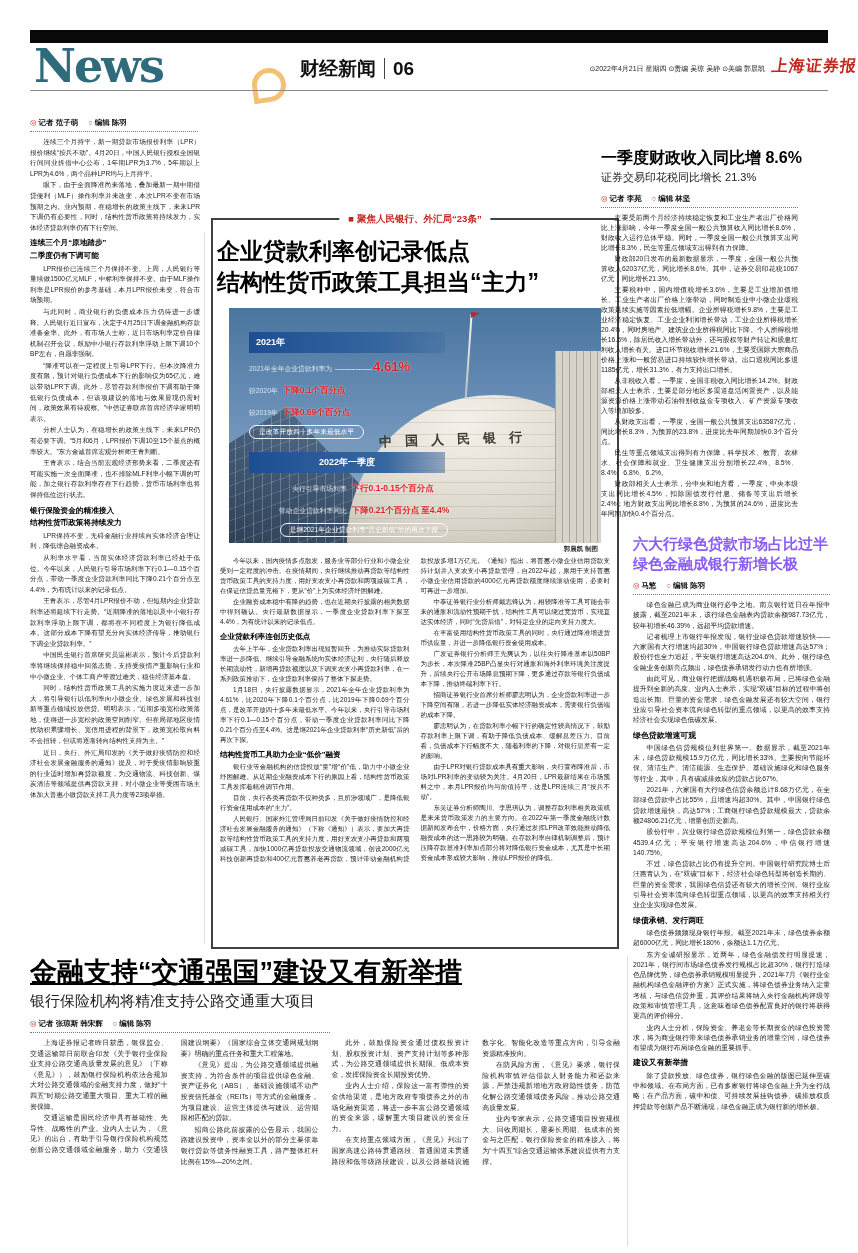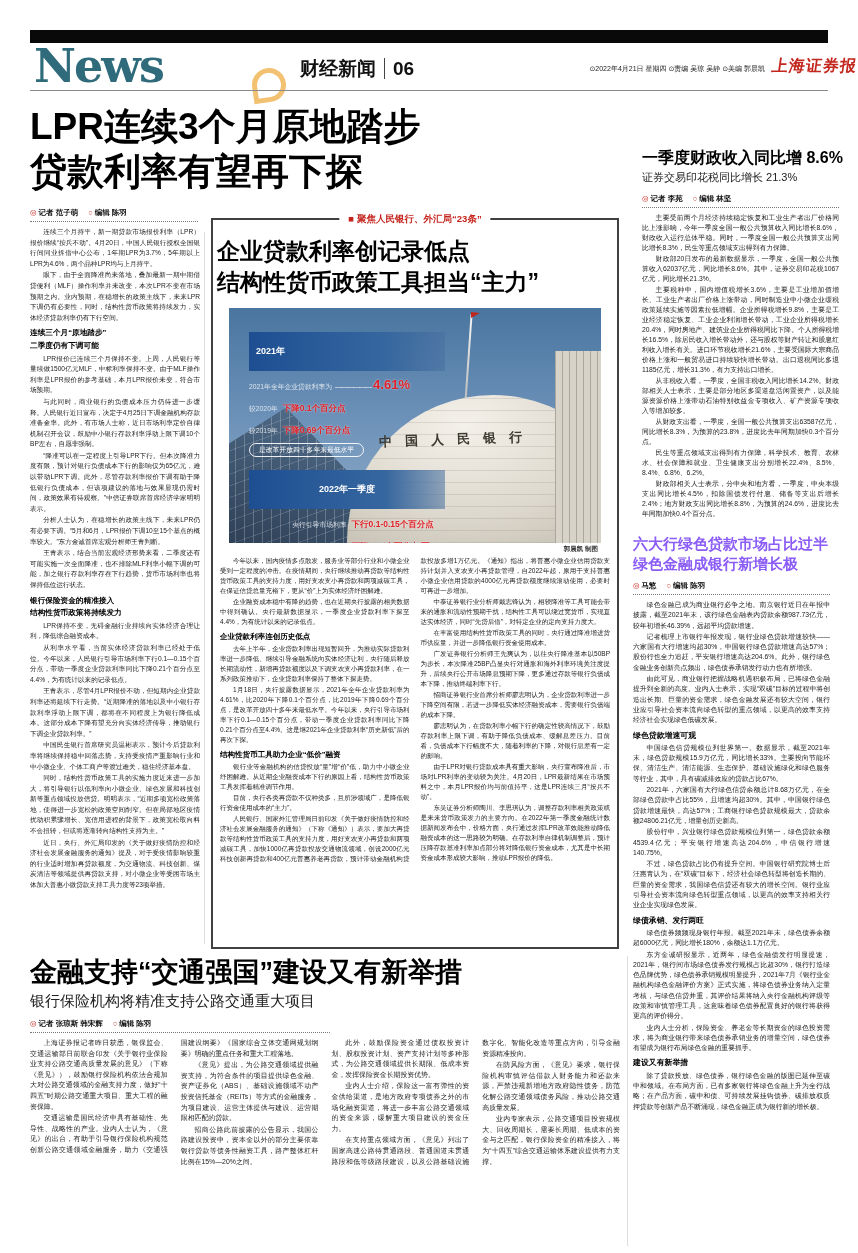--- a/index.html
+++ b/index.html
@@ -55,48 +55,48 @@
   .dome-text{position:absolute;left:150px;bottom:96px;width:240px;font-size:13px;font-weight:bold;
         color:#3c3a31;letter-spacing:13px;transform:rotate(-2deg);}
   .bldg-right{position:absolute;right:0;bottom:0;width:46px;height:192px;background:#d8d3c9;
         background-image:repeating-linear-gradient(90deg,rgba(90,85,70,.35) 0 1px,transparent 1px 7px);}
   .pole{position:absolute;left:236px;top:6px;width:2px;height:160px;
         background:linear-gradient(180deg,#f4f4f4,#8d8d8d);transform:rotate(4deg);}
   .flag{position:absolute;left:242px;top:4px;width:9px;height:6px;background:#c0261c;
         clip-path:polygon(0 0,100% 15%,0 100%);}
   .ig{position:absolute;left:20px;top:24px;width:230px;}
   .ig-head{background:linear-gradient(90deg,#1d4e92 0%,#37679f 70%,rgba(72,112,160,.55) 100%);
-        color:#fff;font-weight:bold;font-size:9px;padding:13px 7px;width:196px;box-sizing:border-box;}
+        color:#fff;font-weight:bold;font-size:9px;padding:4px 7px;width:196px;box-sizing:border-box;}
   .irow{margin-top:4px;white-space:nowrap;}
   .ilabel{color:#eef2f7;font-size:6.8px;opacity:.85;margin-right:3px;}
   .idash{color:#f3f5f8;font-size:7px;letter-spacing:-1px;}
   .ival{color:#e01f26;font-weight:bold;font-size:8.5px;text-shadow:0 0 2px rgba(255,255,255,.75);margin-left:2px;}
   .irow.blk-big .ival{font-size:13px;}
   .ig-note{display:inline-block;border:1px solid rgba(255,255,255,.9);border-radius:9px;color:#fff;
         font-size:6.8px;padding:1px 9px;margin-top:6px;}
   .ig2{margin-top:13px;text-align:center;}
   .photo-credit{text-align:right;font-size:6.5px;color:#333;margin:2px 19px 0 0;font-weight:bold;}
   .focus-byline-row{margin:8px 17px 0;}
   .focus-body{margin:2px 7px 0;height:368px;overflow:hidden;column-count:2;column-gap:11px;
         font-size:6.5px;line-height:10px;}
   .focus-body .blk-h{break-after:avoid;}
   
-  .fiscal{position:absolute;left:642px;top:148px;width:197px;}
+  .fiscal{position:absolute;left:601px;top:148px;width:197px;}
   .fiscal h3{margin:0;font-size:16px;line-height:19px;white-space:nowrap;color:#000;}
   .fiscal .sub{font-size:11px;color:#222;margin-top:3px;}
   .fiscal .byline{margin-top:9px;}
   .fiscal-body{font-size:6.8px;line-height:10px;height:325px;overflow:hidden;}
   
   .green{position:absolute;left:633px;top:534px;width:197px;height:719px;overflow:hidden;}
   .green h3{margin:0;font-size:15px;line-height:19.5px;color:#8b5cf6;white-space:nowrap;}
   .green .byline{margin-top:8px;}
   .green-body{font-size:6.8px;line-height:10.3px;}
   
   .transport{position:absolute;left:30px;top:956px;width:590px;height:297px;overflow:hidden;}
-  .transport h2{margin:0;font-size:27px;line-height:32px;color:#000;white-space:nowrap;}
+  .transport h2{margin:0;font-size:27px;line-height:32px;color:#000;white-space:nowrap;text-decoration:underline;}
   .transport .sub{font-size:15px;color:#222;margin-top:4px;}
   .transport .byline{margin-top:8px;width:300px;}
   .transport-body{margin-top:3px;column-count:4;column-gap:13px;font-size:6.9px;line-height:10.6px;
         height:168px;}
 </style>
 </head>
 <body>
 
 <div class="page">
 
@@ -104,21 +104,20 @@
   <div class="logo">News</div>
   <div class="bubble"></div>
   <div class="section-title">
     <span>财经新闻</span><span class="pageno">06</span>
   </div>
   <div class="header-meta">⊙2022年4月21日 星期四 ⊙责编 吴琼 吴静 ⊙美编 郭晨凯</div>
   <div class="masthead">上海证券报</div>
   <div class="header-rule"></div>
 
   <section class="lead">
-    <h1><span>LPR连续3个月原地踏步</span><br><span>贷款利率有望再下探</span></h1>
     <div class="byline">
       <span class="dot">◎</span><span>记者 范子萌</span><span class="sp"></span><span class="dot">○</span><span>编辑 陈羽</span>
     </div>
     <div class="lead-body">
 
     <div class="blk blk-p">连续三个月持平，新一期贷款市场报价利率（LPR）报价继续“按兵不动”。4月20日，中国人民银行授权全国银行间同业拆借中心公布，1年期LPR为3.7%，5年期以上LPR为4.6%，两个品种LPR均与上月持平。</div>
         <div class="blk blk-p">眼下，由于全面降准尚未落地，叠加最新一期中期借贷便利（MLF）操作利率并未改变，本次LPR不变在市场预期之内。业内预期，在稳增长的政策主线下，未来LPR下调仍有必要性，同时，结构性货币政策将持续发力，实体经济贷款利率仍有下行空间。</div>
         <div class="blk blk-h">连续三个月“原地踏步”</div>
         <div class="blk blk-h2">二季度仍有下调可能</div>
         <div class="blk blk-p">LPR报价已连续三个月保持不变。上周，人民银行等量续做1500亿元MLF，中标利率保持不变。由于MLF操作利率是LPR报价的参考基础，本月LPR报价未变，符合市场预期。</div>

